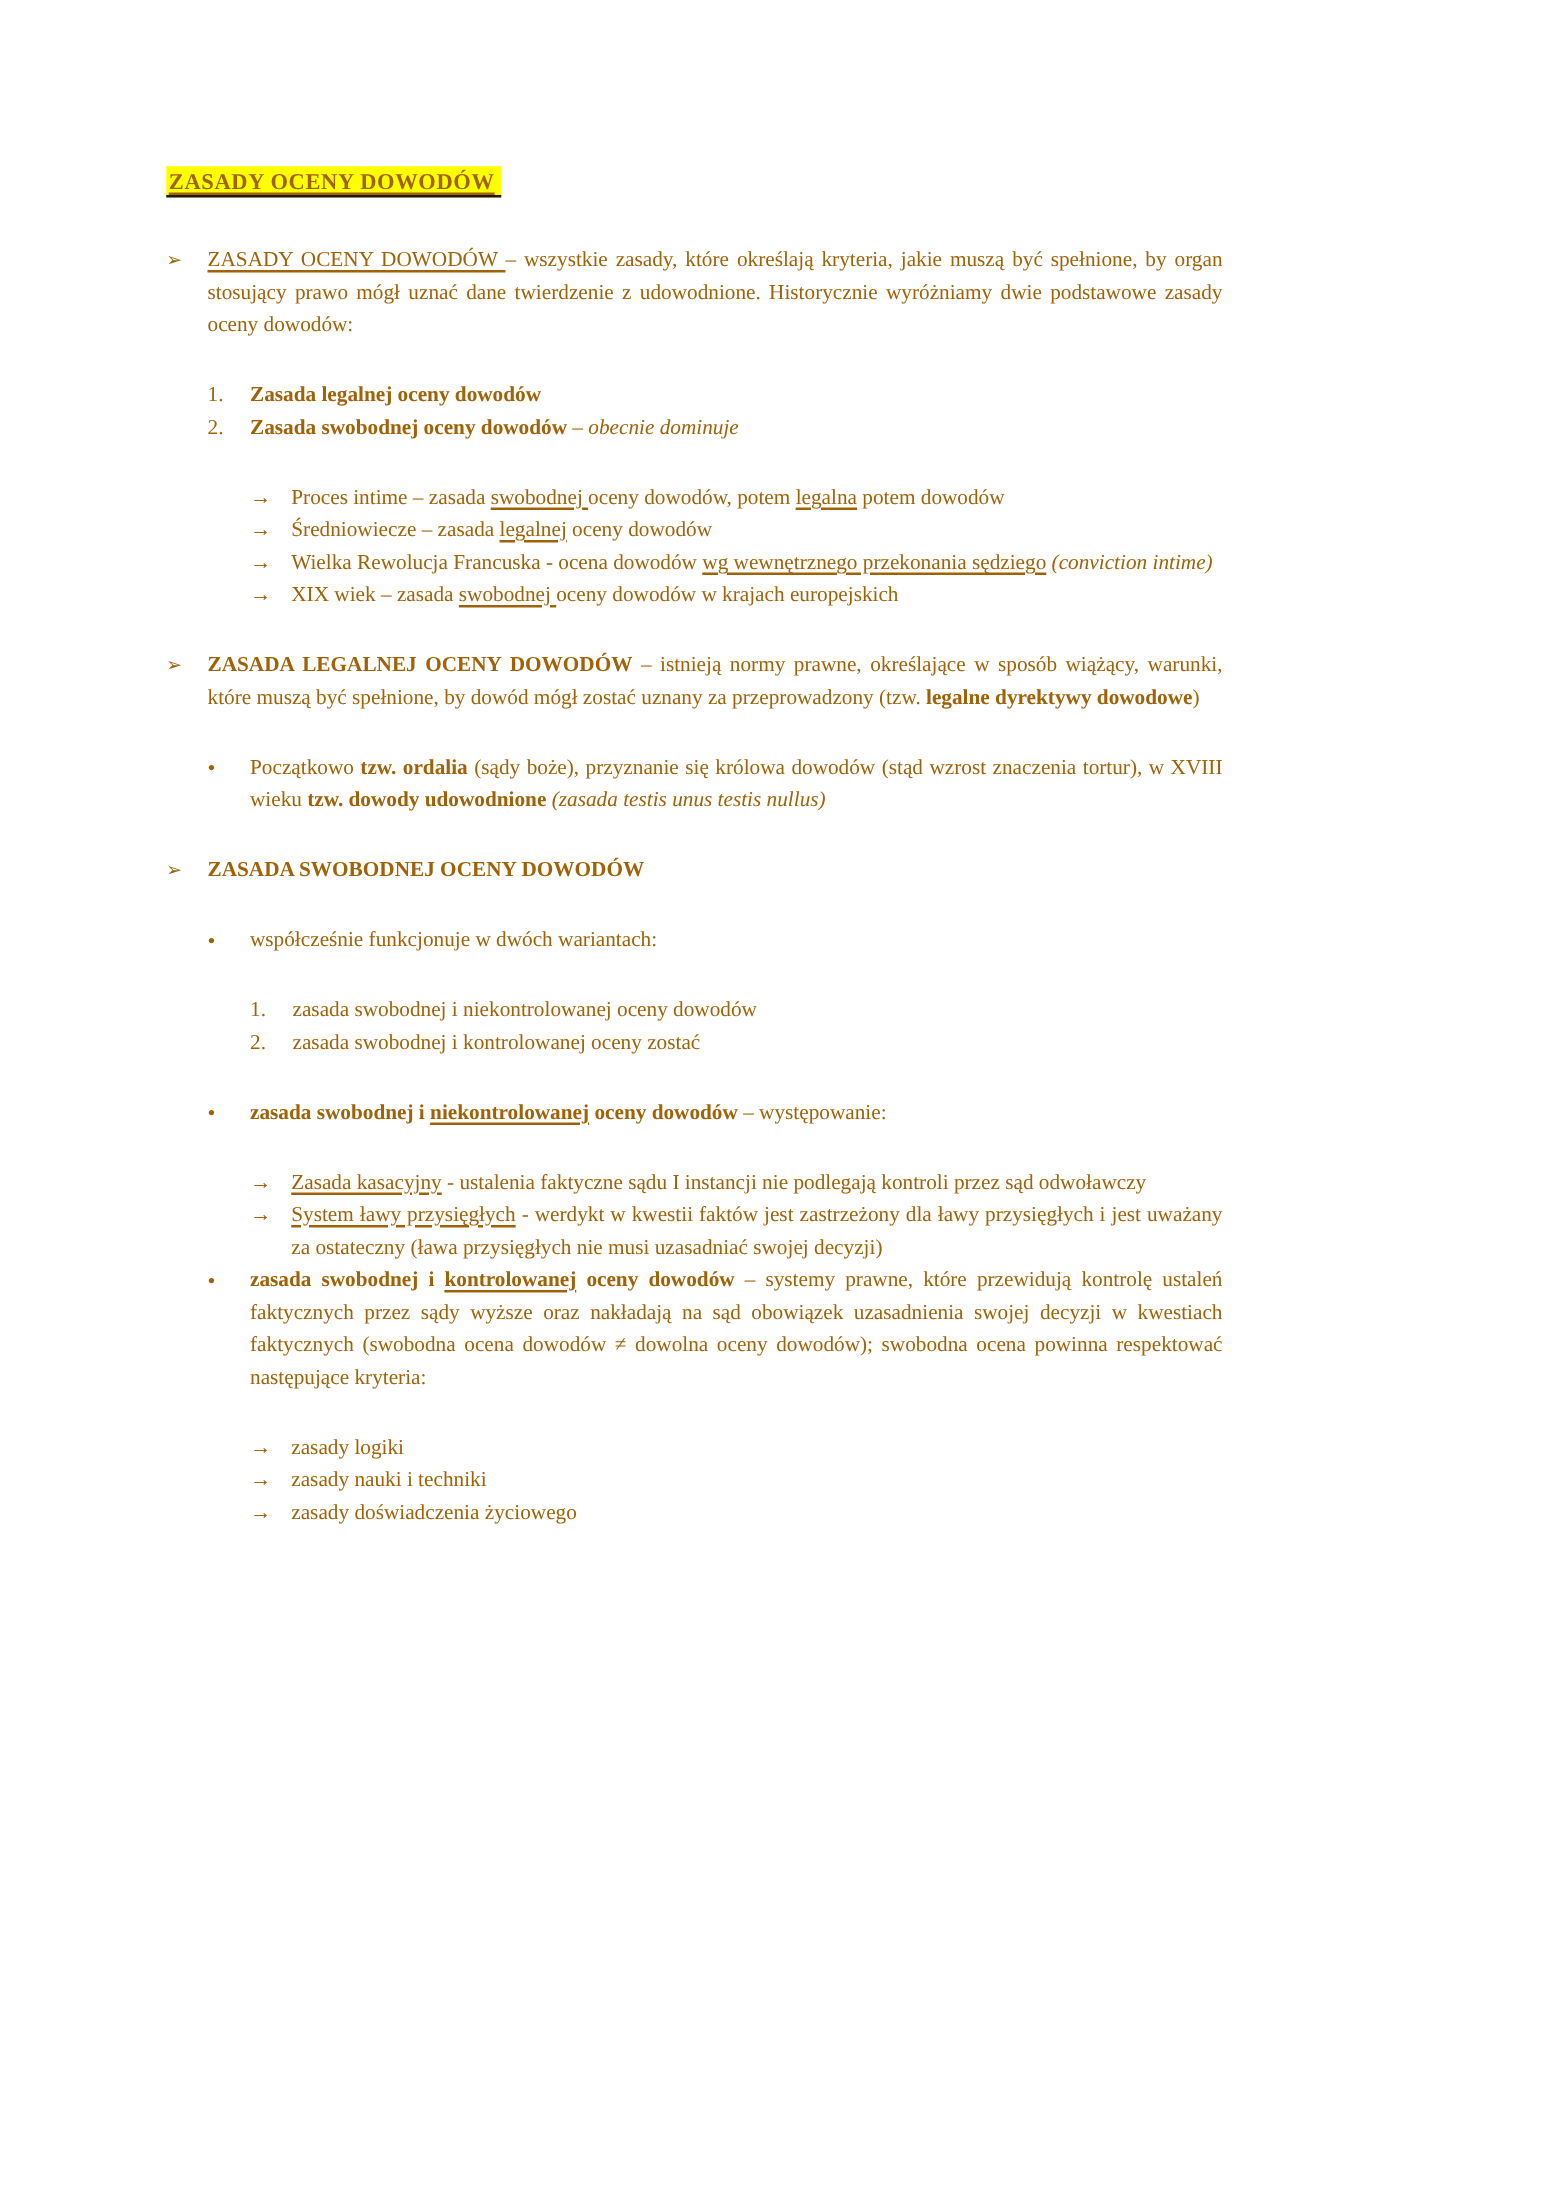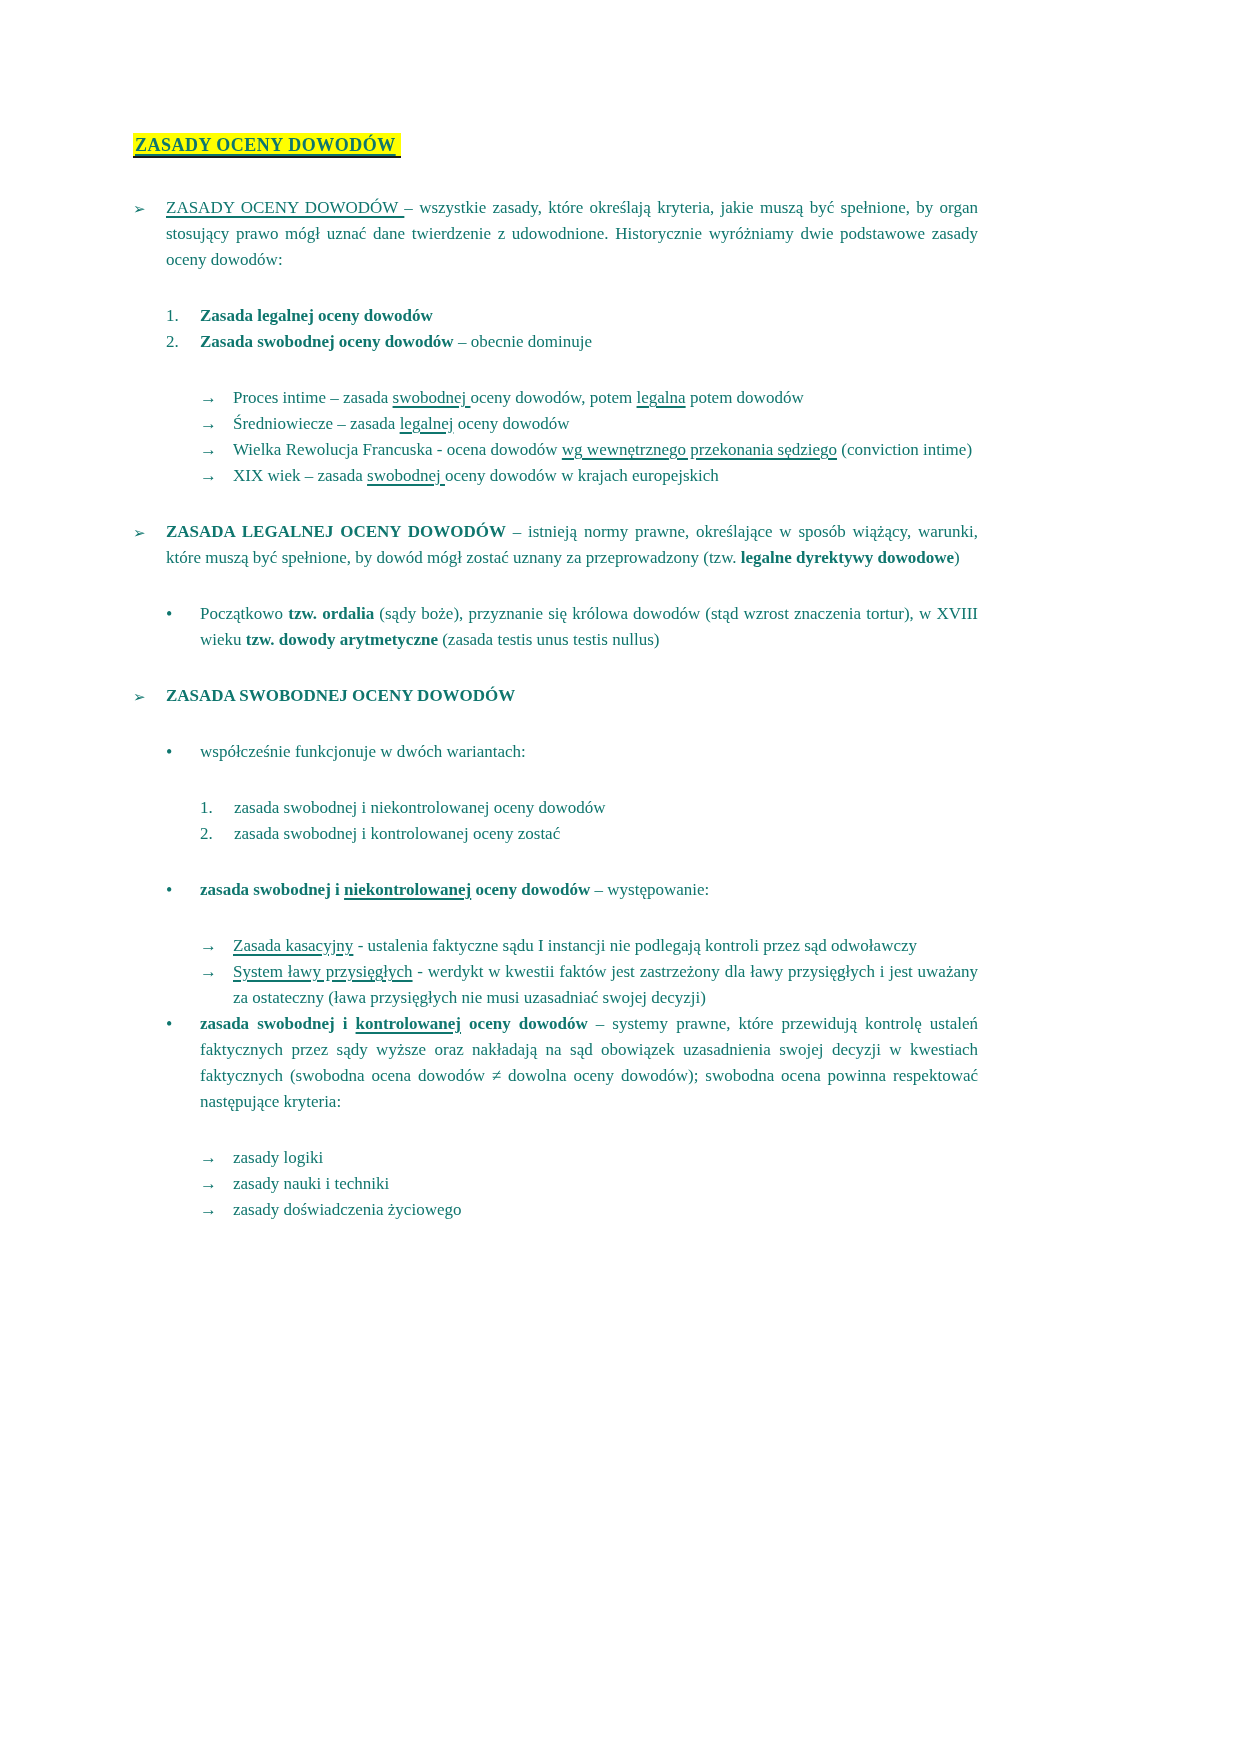--- a/index.html
+++ b/index.html
@@ -1,21 +1,21 @@
 <!DOCTYPE html>
 <html lang="pl"><head>
 <meta charset="utf-8">
 <style>
   html, body { margin: 0; padding: 0; background: #ffffff; }
   .page {
     position: relative;
     width: 1240px;
     min-height: 1754px;
     background: #ffffff;
-    color: #0f766e;
+    color: #a16207;
     font-family: "Liberation Serif", "DejaVu Serif", serif;
     font-size: 17px;
     line-height: 26px;
     box-sizing: border-box;
     padding: 132px 262px 120px 133px;
   }
   .doc { width: 100%; }
 
   .block { position: relative; text-align: justify; }
   .block.gap { margin-top: 30px; }
@@ -32,21 +32,21 @@
   .t-num1   { margin-left: 33px; padding-left: 34px; }
   .t-bullet { margin-left: 33px; padding-left: 34px; }
   .t-arrow  { margin-left: 67px; padding-left: 33px; }
   .t-num2   { margin-left: 67px; padding-left: 34px; }
 
   .t-l1 > .marker { font-size: 15px; top: 1px; }
   .t-bullet > .marker { font-size: 18px; }
 
   
   .b { font-weight: bold; }
-  .i { }
+  .i { font-style: italic; }
   .u { text-decoration: underline; text-decoration-thickness: 1.5px; text-underline-offset: 3px; }
   .hl {
     background: #ffff00;
     padding: 2px 5px 1px 2px;
     border-bottom: 2px solid #181818;
     font-size: 18px;
     letter-spacing: 0.5px;
   }
 </style>
 </head>
@@ -56,21 +56,21 @@
   <div class="doc">
       <div class="block t-title"><span class="b u hl">ZASADY OCENY DOWODÓW</span></div>
       <div class="block t-l1"><span class="marker">➢</span><span class="u">ZASADY OCENY DOWODÓW </span><span>– wszystkie zasady, które określają kryteria, jakie muszą być spełnione, by organ stosujący prawo mógł uznać dane twierdzenie z udowodnione. Historycznie wyróżniamy dwie podstawowe zasady oceny dowodów:</span></div>
       <div class="block t-num1 gap"><span class="marker">1.</span><span class="b">Zasada legalnej oceny dowodów</span></div>
       <div class="block t-num1"><span class="marker">2.</span><span class="b">Zasada swobodnej oceny dowodów </span><span>– </span><span class="i">obecnie dominuje</span></div>
       <div class="block t-arrow gap"><span class="marker">→</span><span>Proces intime – zasada </span><span class="u">swobodnej </span><span>oceny dowodów, potem </span><span class="u">legalna</span><span> potem dowodów</span></div>
       <div class="block t-arrow"><span class="marker">→</span><span>Średniowiecze – zasada </span><span class="u">legalnej</span><span> oceny dowodów</span></div>
       <div class="block t-arrow"><span class="marker">→</span><span>Wielka Rewolucja Francuska - ocena dowodów </span><span class="u">wg wewnętrznego przekonania sędziego</span><span> </span><span class="i">(conviction intime)</span></div>
       <div class="block t-arrow"><span class="marker">→</span><span>XIX wiek – zasada </span><span class="u">swobodnej </span><span>oceny dowodów w krajach europejskich</span></div>
       <div class="block t-l1 gap"><span class="marker">➢</span><span class="b">ZASADA LEGALNEJ OCENY DOWODÓW</span><span> – istnieją normy prawne, określające w sposób wiążący, warunki, które muszą być spełnione, by dowód mógł zostać uznany za przeprowadzony (tzw. </span><span class="b">legalne dyrektywy dowodowe</span><span>)</span></div>
-      <div class="block t-bullet gap"><span class="marker">•</span><span>Początkowo </span><span class="b">tzw. ordalia</span><span> (sądy boże), przyznanie się królowa dowodów (stąd wzrost znaczenia tortur), w XVIII wieku </span><span class="b">tzw. dowody arytmetyczne</span><span> </span><span class="i">(zasada </span><span class="i">testis unus testis nullus)</span></div>
+      <div class="block t-bullet gap"><span class="marker">•</span><span>Początkowo </span><span class="b">tzw. ordalia</span><span> (sądy boże), przyznanie się królowa dowodów (stąd wzrost znaczenia tortur), w XVIII wieku </span><span class="b">tzw. dowody udowodnione</span><span> </span><span class="i">(zasada </span><span class="i">testis unus testis nullus)</span></div>
       <div class="block t-l1 gap"><span class="marker">➢</span><span class="b">ZASADA SWOBODNEJ OCENY DOWODÓW</span></div>
       <div class="block t-bullet gap"><span class="marker">•</span><span>współcześnie funkcjonuje w dwóch wariantach:</span></div>
       <div class="block t-num2 gap"><span class="marker">1.</span><span>zasada swobodnej i niekontrolowanej oceny dowodów</span></div>
       <div class="block t-num2"><span class="marker">2.</span><span>zasada swobodnej i kontrolowanej oceny zostać</span></div>
       <div class="block t-bullet gap"><span class="marker">•</span><span class="b">zasada swobodnej i </span><span class="b u">niekontrolowanej</span><span class="b"> oceny dowodów</span><span> – występowanie:</span></div>
       <div class="block t-arrow gap"><span class="marker">→</span><span class="u">Zasada kasacyjny</span><span> - ustalenia faktyczne sądu I instancji nie podlegają kontroli przez sąd odwoławczy</span></div>
       <div class="block t-arrow"><span class="marker">→</span><span class="u">System ławy przysięgłych</span><span> - werdykt w kwestii faktów jest zastrzeżony dla ławy przysięgłych i jest uważany za ostateczny (ława przysięgłych nie musi uzasadniać swojej decyzji)</span></div>
       <div class="block t-bullet"><span class="marker">•</span><span class="b">zasada swobodnej i </span><span class="b u">kontrolowanej</span><span class="b"> oceny dowodów</span><span> – systemy prawne, które przewidują kontrolę ustaleń faktycznych przez sądy wyższe oraz nakładają na sąd obowiązek uzasadnienia swojej decyzji w kwestiach faktycznych (swobodna ocena dowodów ≠ dowolna oceny dowodów); swobodna ocena powinna respektować następujące kryteria:</span></div>
       <div class="block t-arrow gap"><span class="marker">→</span><span>zasady logiki</span></div>
       <div class="block t-arrow"><span class="marker">→</span><span>zasady nauki i techniki</span></div>

